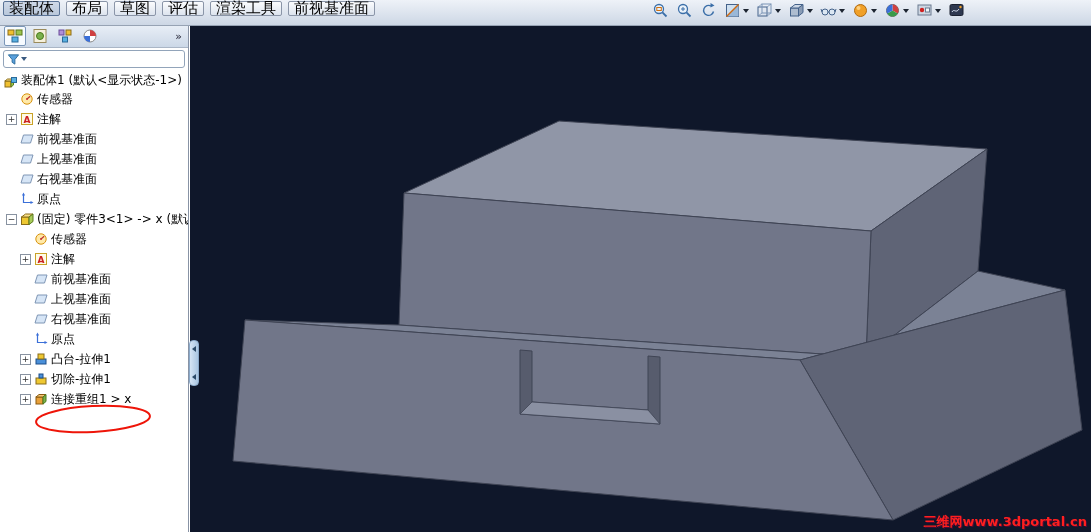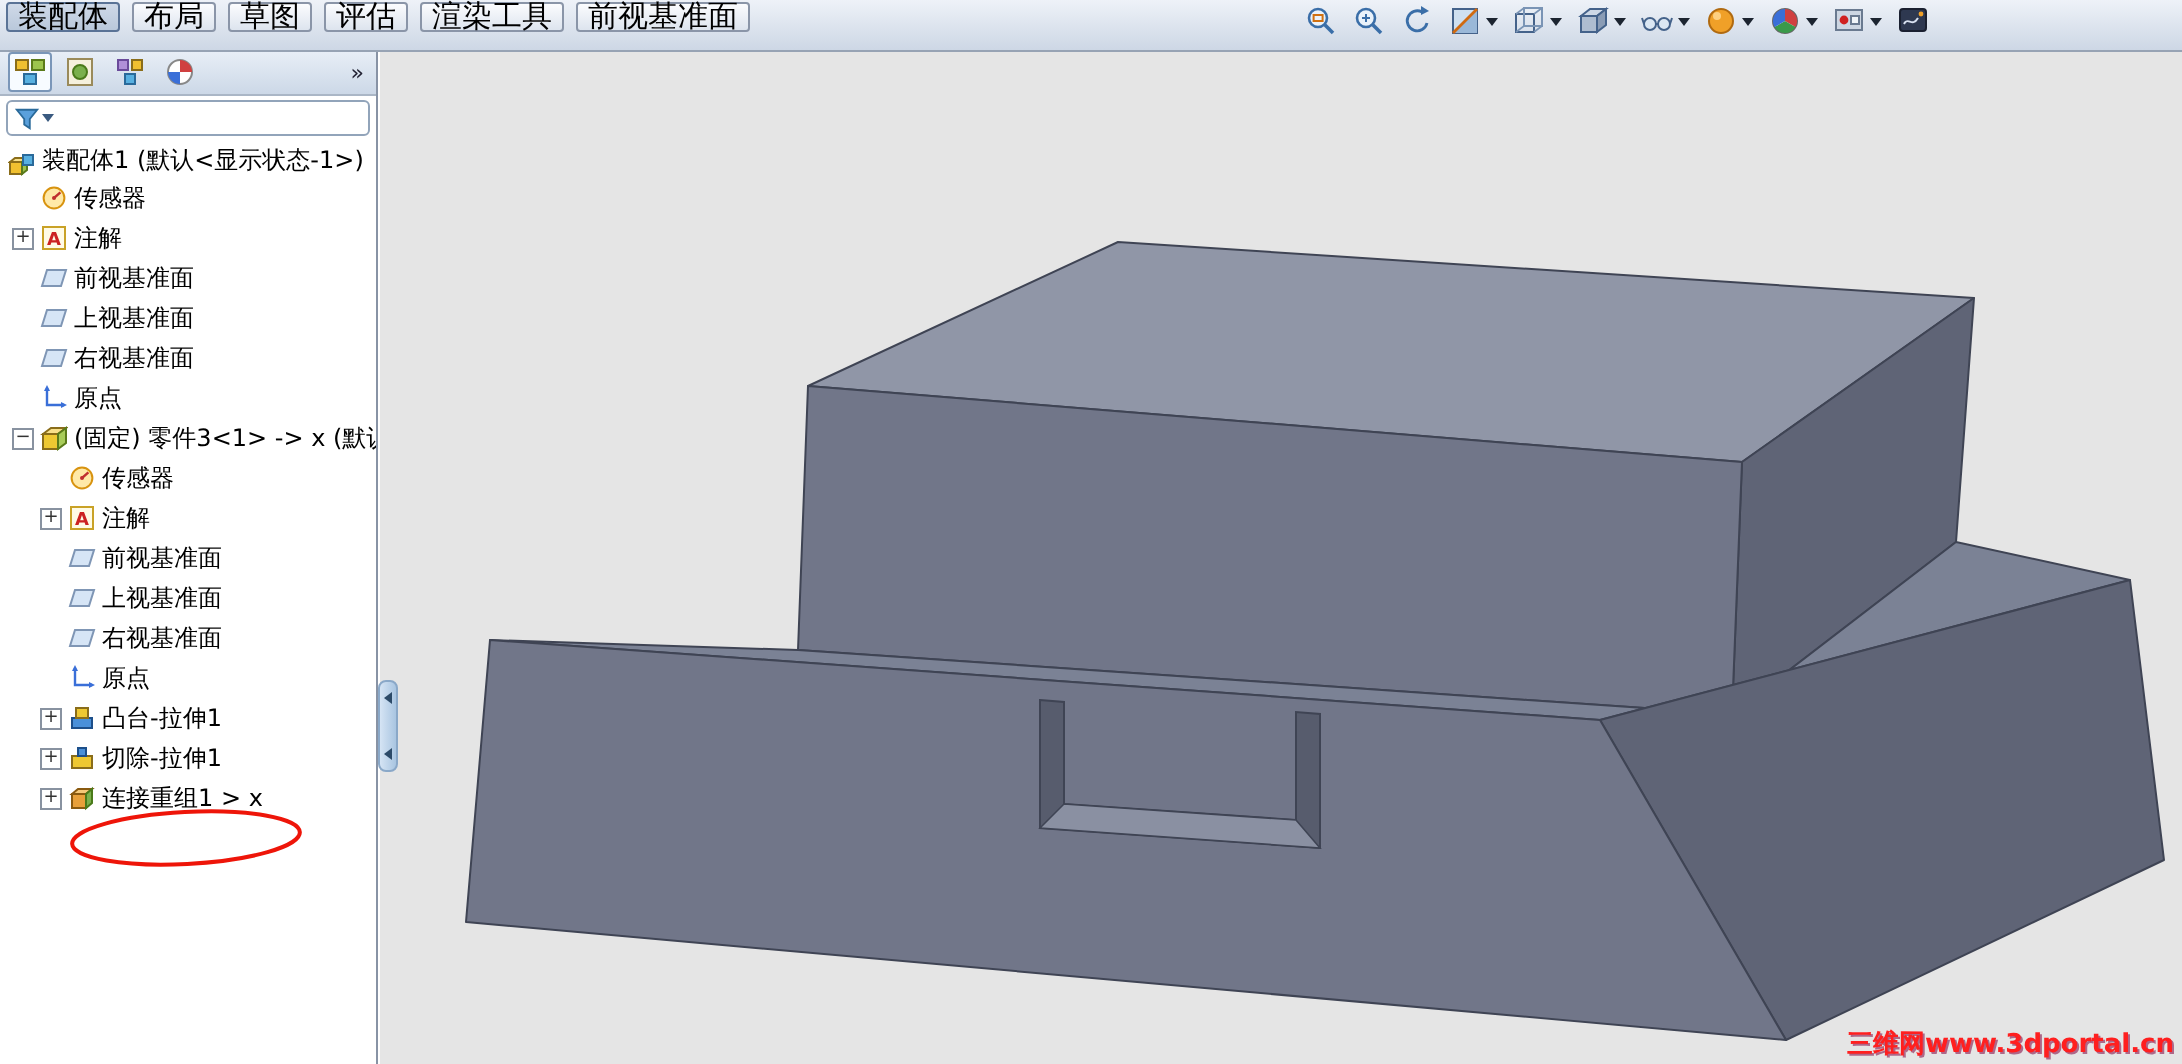--- a/index.html
+++ b/index.html
@@ -14,21 +14,21 @@
         background:linear-gradient(#fbfcfe,#dde4ee);border-radius:2px;white-space:nowrap;cursor:default;}
   .rtab.active{background:linear-gradient(#cfd9e8,#b9c8db);border-color:#5a7396;}
   .hicons{position:absolute;right:126px;top:2px;display:flex;align-items:center;gap:7px;}
   .vicon{display:inline-flex;align-items:center;gap:1px;}
   .hicon{width:17px;height:17px;display:inline-flex;}
   .hicon svg{width:17px;height:17px;}
   .caret{width:0;height:0;border-left:3px solid transparent;border-right:3px solid transparent;
          border-top:4px solid #1c2430;margin-left:1px;}
 
   
-  .viewport{position:absolute;left:190px;top:25px;width:901px;height:507px;background:#e5e5e5;z-index:1;overflow:hidden;}
+  .viewport{position:absolute;left:190px;top:25px;width:901px;height:507px;background:#0f172a;z-index:1;overflow:hidden;}
   .model{position:absolute;left:0;top:0;}
   .watermark{position:absolute;right:4px;bottom:1px;color:#ff1f1f;font-size:13px;font-weight:bold;
              text-shadow:1px 1px 0 rgba(130,0,60,.55);white-space:nowrap;}
 
   
   .panel{position:absolute;left:0;top:25px;width:189px;height:507px;background:#fff;z-index:3;
          border-right:1px solid #8893a5;box-sizing:border-box;}
   .ptoolbar{height:22px;background:linear-gradient(#e9eff7,#ccd8e7);border-bottom:1px solid #aab6c6;
             display:flex;align-items:center;gap:3px;padding:0 4px;}
   .ptab{width:20px;height:18px;display:inline-flex;align-items:center;justify-content:center;

